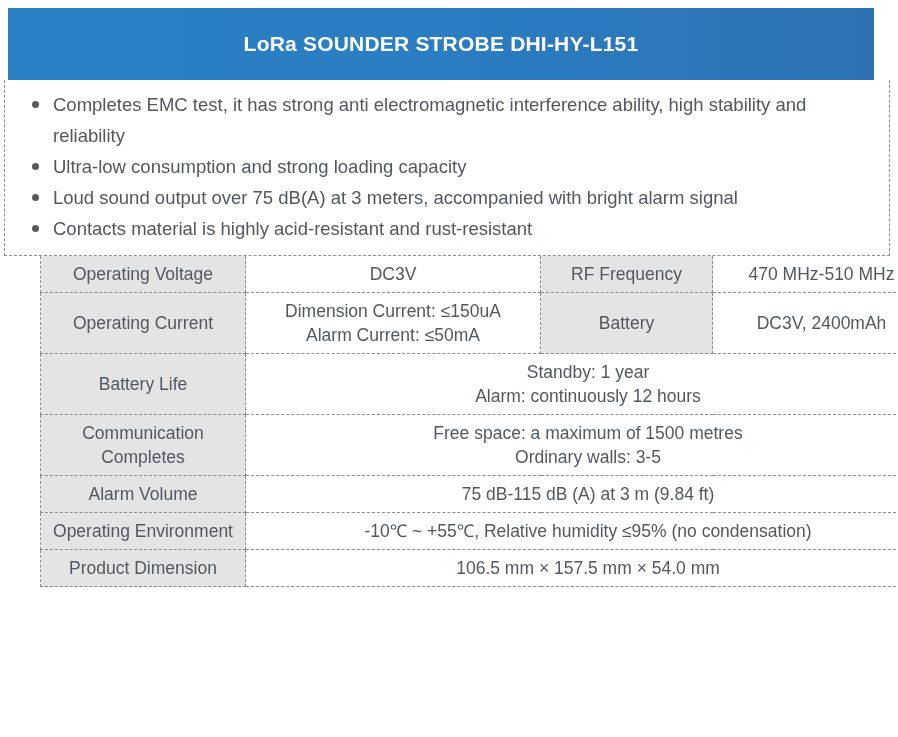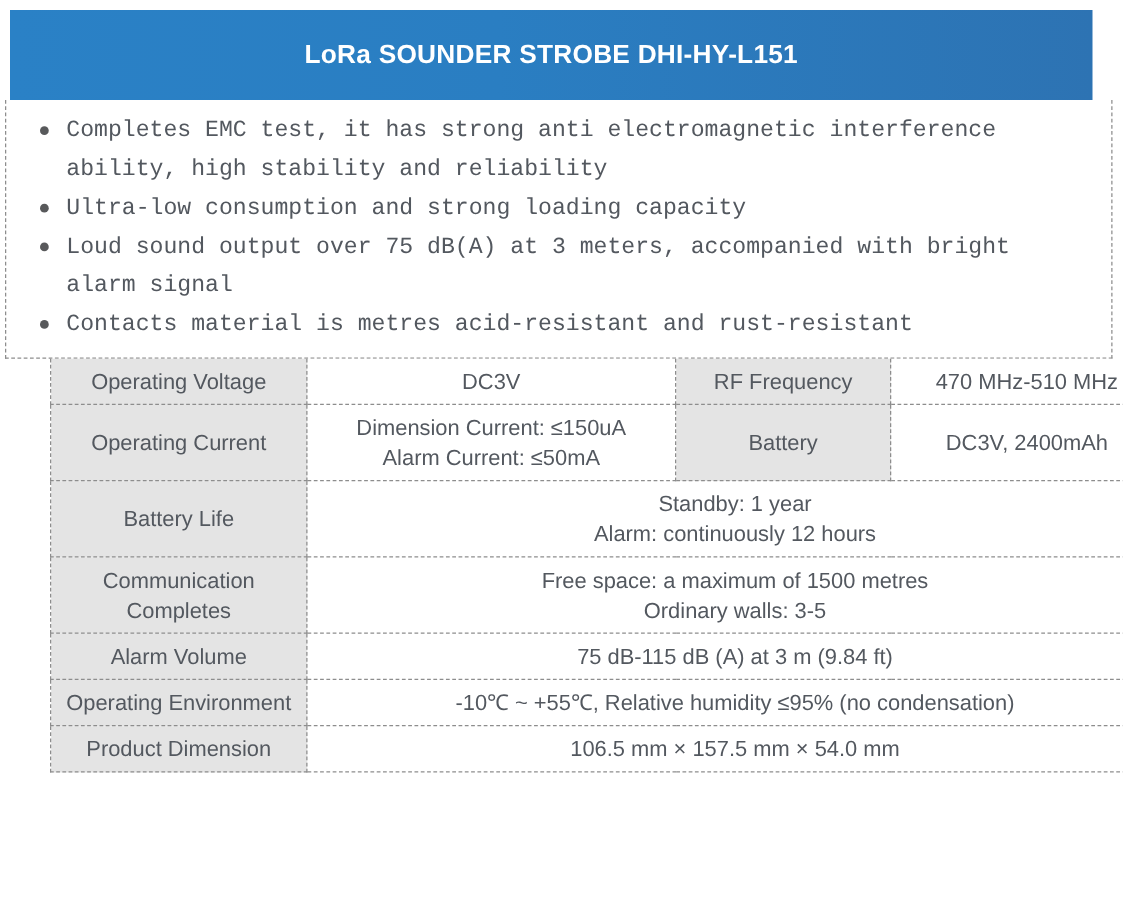--- a/index.html
+++ b/index.html
@@ -55,21 +55,20 @@
     padding: 0;
   }
   ul.feature-list li {
     position: relative;
     padding-left: 48px;
     padding-right: 14px;
     color: #53585f;
     font-size: 18.5px;
     line-height: 31px;
     margin: 0;
-    font-family: Liberation Mono, monospace;
   }
   ul.feature-list li .dot {
     position: absolute;
     left: 27px;
     top: 12px;
     width: 7px;
     height: 7px;
     border-radius: 50%;
     background: #58595b;
   }
@@ -123,21 +122,21 @@
       <li>
         <span class="dot"></span>
         <span>Ultra-low consumption and strong loading capacity</span>
       </li>
       <li>
         <span class="dot"></span>
         <span>Loud sound output over 75 dB(A) at 3 meters, accompanied with bright alarm signal</span>
       </li>
       <li>
         <span class="dot"></span>
-        <span>Contacts material is metres acid-resistant and rust-resistant</span>
+        <span>Contacts material is highly acid-resistant and rust-resistant</span>
       </li>
     </ul>
   </div>
 
   <table class="spec">
     <colgroup>
       <col style="width:205px">
       <col style="width:295px">
       <col style="width:172px">
       <col style="width:218px">

